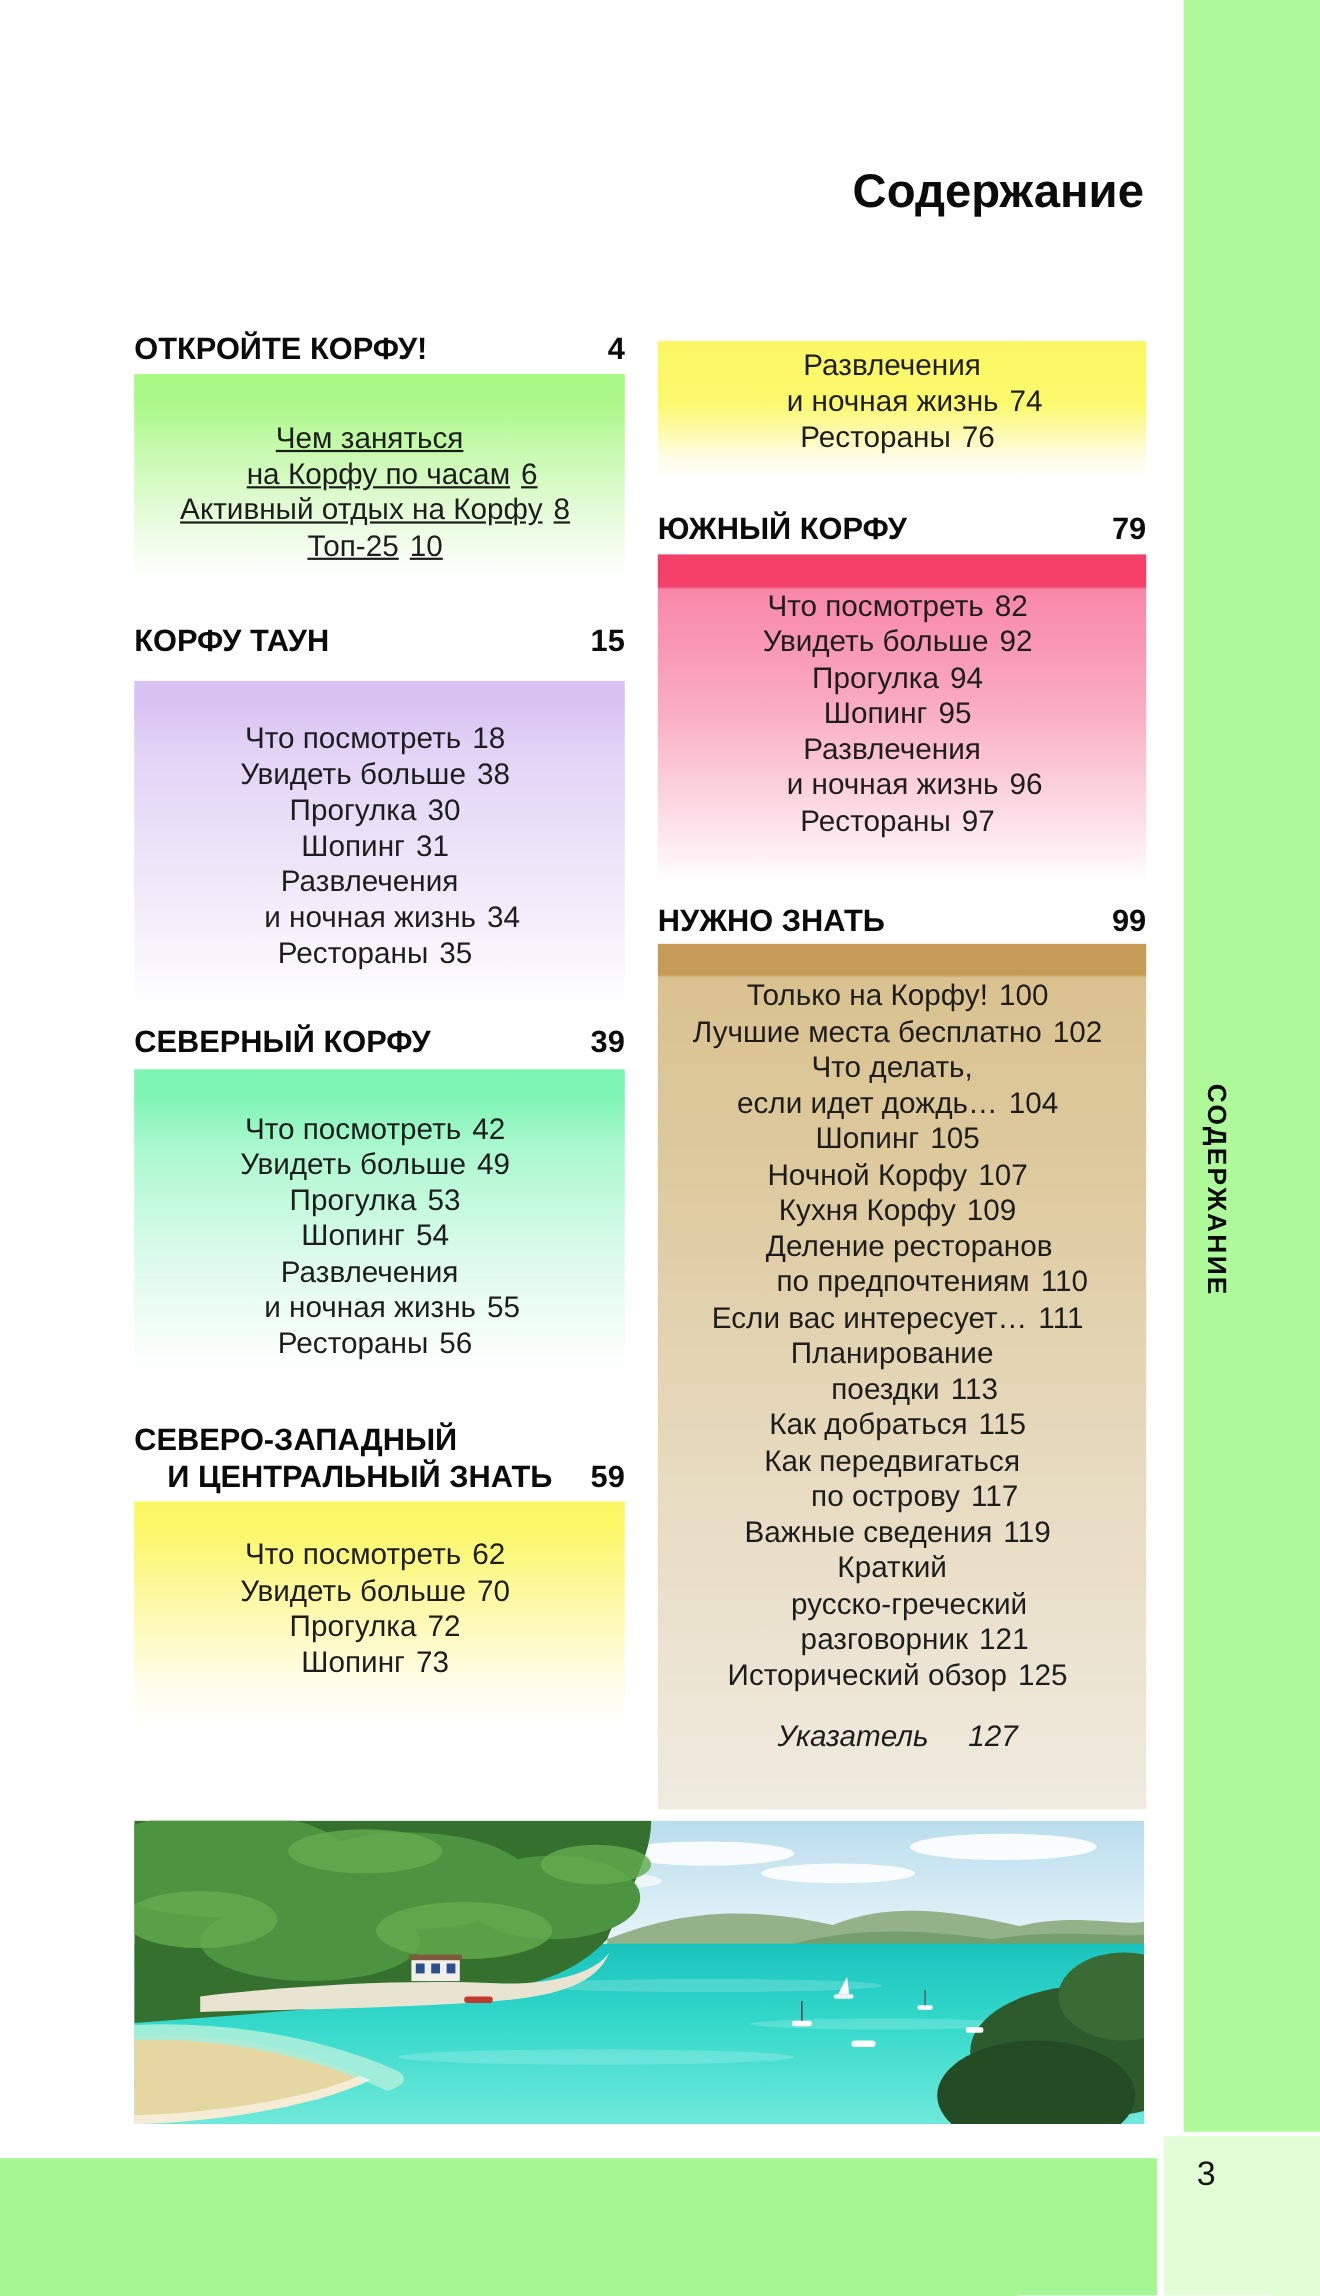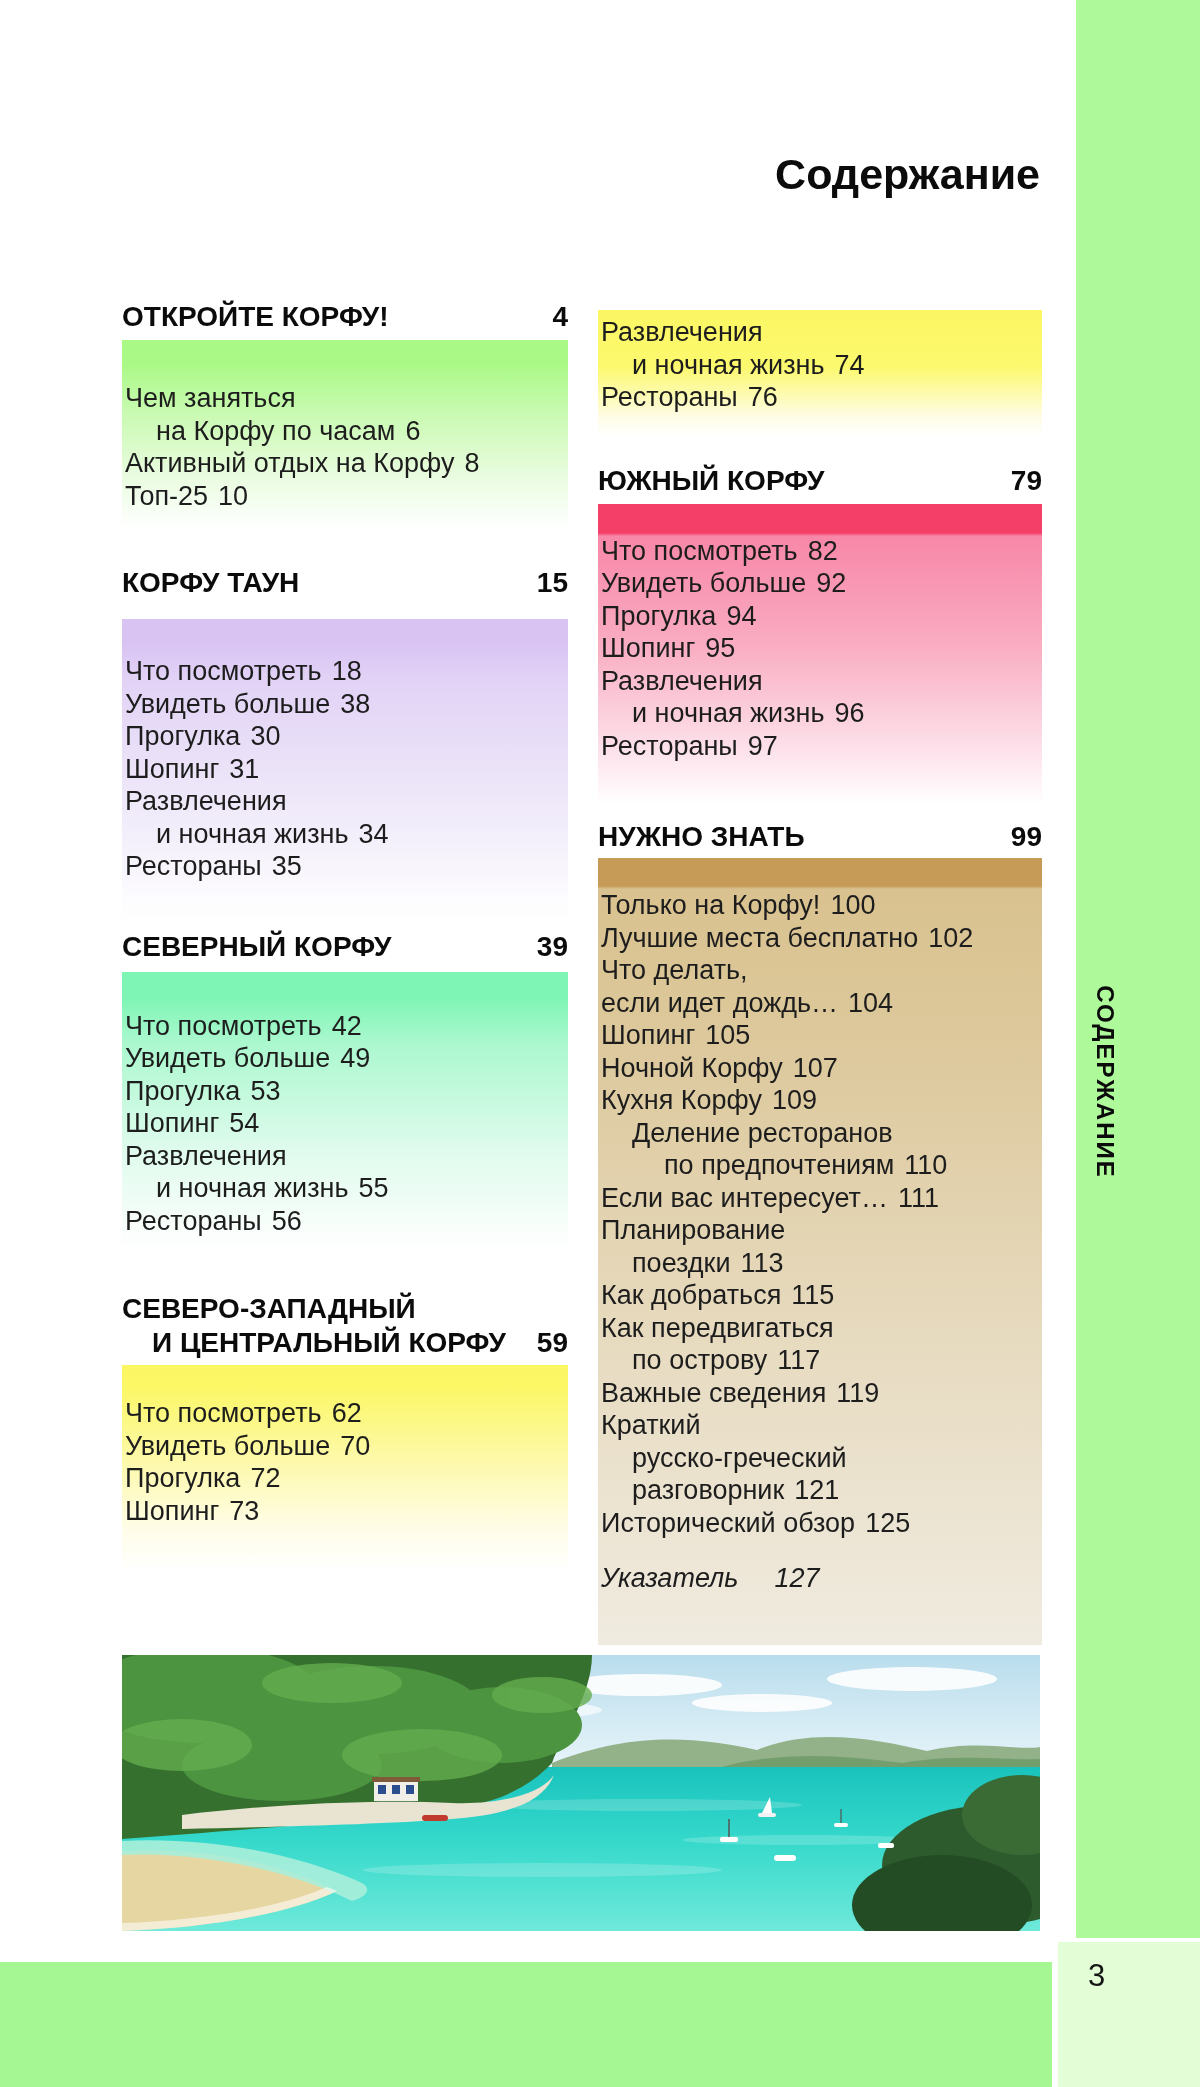--- a/index.html
+++ b/index.html
@@ -21,33 +21,33 @@
   .col{position:absolute;color:#1c1c1c;}
   #col-left{left:122px;top:300px;width:446px;}
   #col-right{left:598px;top:310px;width:444px;}
 
   .h{font-weight:bold;font-size:28px;line-height:34px;color:#0b0b0b;}
   .hline{display:flex;justify-content:space-between;}
   .hline.ind{padding-left:30px;}
   .rule{height:4px;background:#111;margin-top:2px;}
 
   .block{box-sizing:border-box;}
-  .row{display:flex;justify-content:flex-start;align-items:baseline;
+  .row{display:flex;justify-content:center;align-items:baseline;
        font-size:27px;line-height:32.5px;color:#1d1d1d;}
   .row .t{padding-right:10px;}
   .row.ind1 .t{padding-left:31px;}
   .row.ind2 .t{padding-left:63px;}
   .row.italic{font-style:italic;gap:26px;}
   .row.gap{margin-top:23px;}
   .row .n{text-align:right;white-space:nowrap;}
 
   
   .block{padding:0 11px 0 3px;}
   .block.green   {margin-top:6px;  margin-bottom:38px; padding-top:42px; padding-bottom:16px;
-                  background:linear-gradient(180deg,#a9f985 0px,#aaf987 24px,#c8fab0 38%,#e9fcdf 72%,#ffffff 100%);}
+                  background:linear-gradient(180deg,#a9f985 0px,#aaf987 24px,#c8fab0 38%,#e9fcdf 72%,#ffffff 100%);text-decoration:underline;}
   .block.lavender{margin-bottom:10px; padding-top:36px; padding-bottom:37px;
                   background:linear-gradient(180deg,#d9c3f3 0px,#d9c3f3 24px,#e2d3f6 62px,#efe9f9 62%,#fcfbfe 92%,#ffffff 100%);}
   .block.mint    {margin-bottom:40px; padding-top:38px; padding-bottom:15px;
                   background:linear-gradient(180deg,#7df5b4 0px,#7ff5b5 26px,#aaf8ce 70px,#ddfbec 62%,#fbfefc 94%,#ffffff 100%);}
   .block.yellow  {margin-top:5px; padding-top:32px; padding-bottom:45px;
                   background:linear-gradient(180deg,#fbf763 0px,#fbf766 22px,#fdf9a8 45%,#fffde9 80%,#ffffff 100%);}
   .block.yellow2 {margin-bottom:28px; padding-top:6px; padding-bottom:22px;
                   background:linear-gradient(180deg,#fbf763 0px,#fcf96e 45%,#fefce6 85%,#ffffff 100%);}
   .block.pink    {margin-bottom:10px; padding-top:31px; padding-bottom:48px;
                   background:linear-gradient(180deg,#f43f69 0px,#f43f69 29px,#f887a8 32px,#f9abc1 45%,#fde4ec 82%,#ffffff 98%);}
@@ -173,21 +173,21 @@
             <span class="n">56</span>
           </div>
         </div>
       </div>
       <div class="sec">
         <div class="h mb5">
           <div class="hline">
             <span class="htext">СЕВЕРО-ЗАПАДНЫЙ</span>
           </div>
           <div class="hline ind">
-            <span class="htext">И ЦЕНТРАЛЬНЫЙ КОРФУ</span>
+            <span class="htext">И ЦЕНТРАЛЬНЫЙ ЗНАТЬ</span>
             <span class="hnum">59</span>
           </div>
         </div>
         <div class="block yellow">
           <div class="row">
             <span class="t">Что посмотреть</span>
             <span class="n">62</span>
           </div>
           <div class="row">
             <span class="t">Увидеть больше</span>

